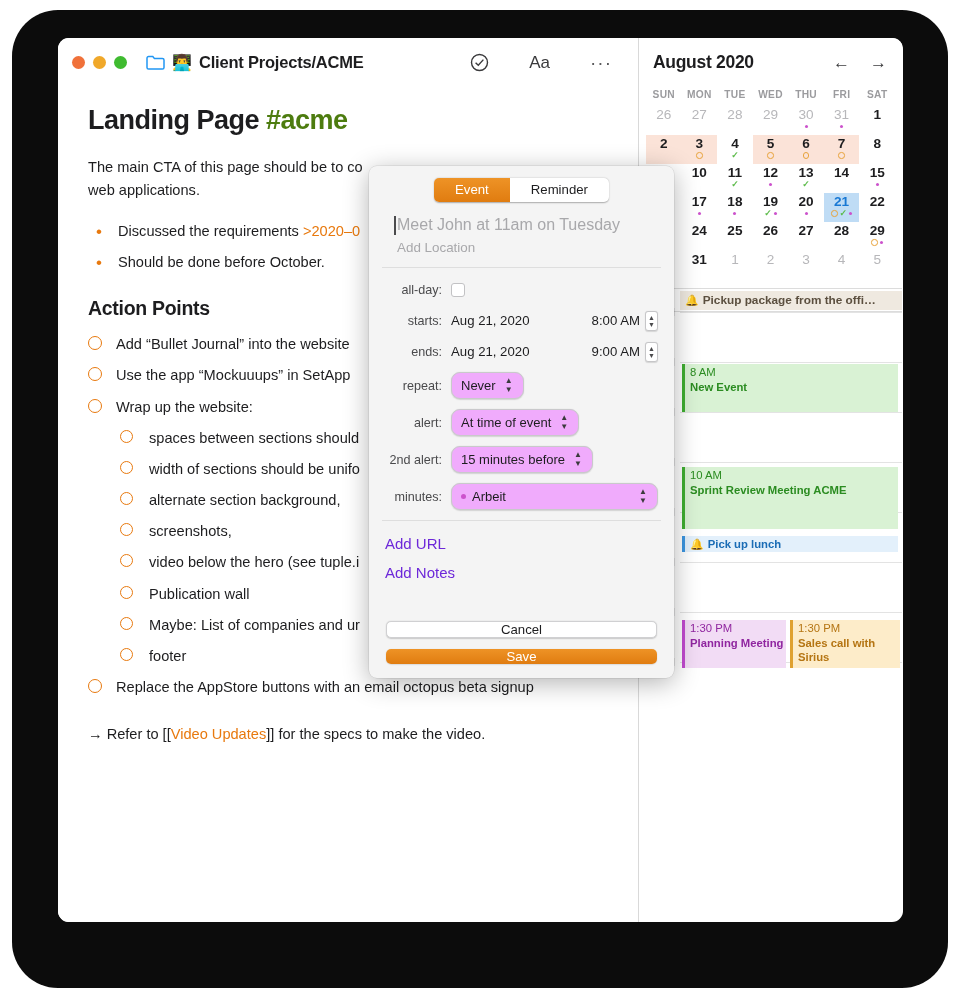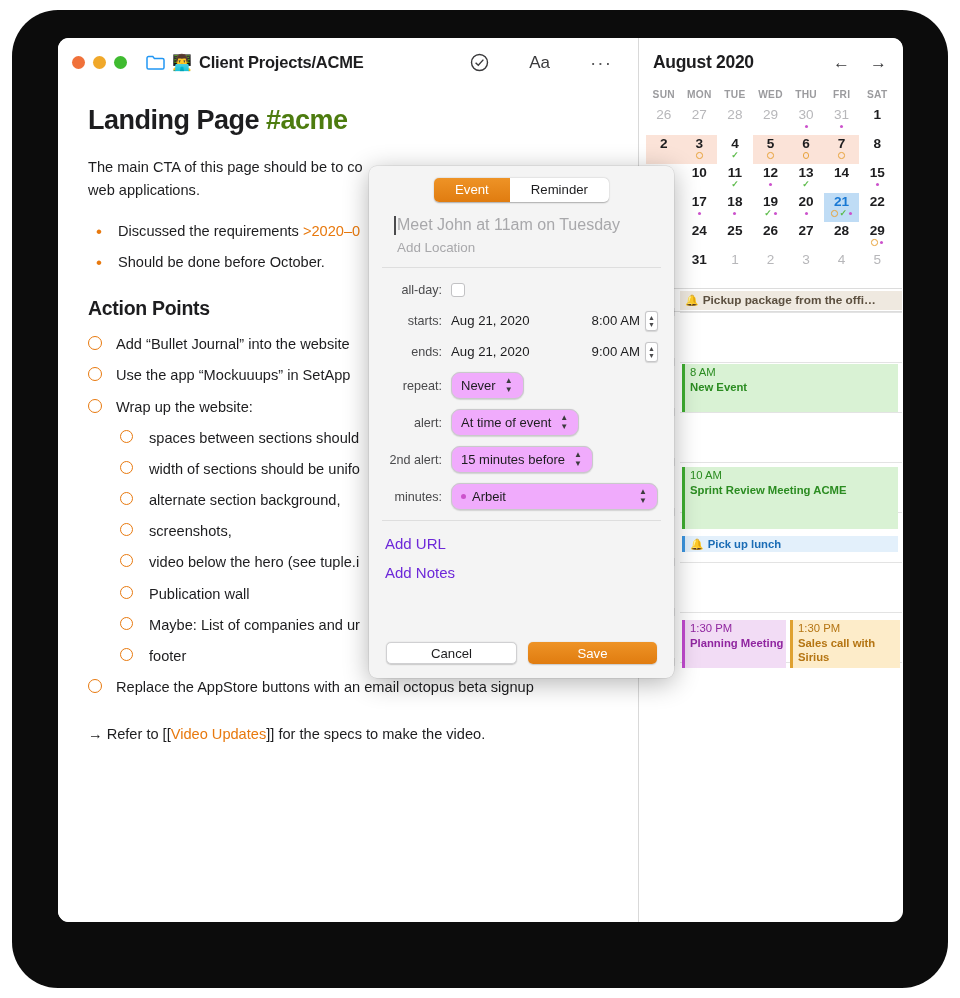--- a/index.html
+++ b/index.html
@@ -389,21 +389,21 @@
   .cal-dot {
     width: 5px; height: 5px; border-radius: 50%;
     background: #cc52cc; margin-right: 6px;
   }
 
   #pop-extra { padding: 14px 16px 0 16px; }
   #pop-extra div { color: #6d28d9; font-size: 15px; margin-bottom: 12px; }
 
   #pop-buttons {
     position: absolute; left: 0; right: 0; bottom: 14px;
-    display: flex; gap: 11px; padding: 0 17px;
+    display: flex; gap: 11px; padding: 0 17px; flex-direction: column;
   }
   .pbtn {
     flex: 1;
     height: 22px;
     border-radius: 5px;
     display: flex; align-items: center; justify-content: center;
     font-size: 13.2px;
     box-shadow: 0 0.5px 1.3px rgba(0,0,0,0.18);
   }
   #btn-cancel { background: #ffffff; color: #1d1d1f; border: 0.5px solid #d0d0d2; }

